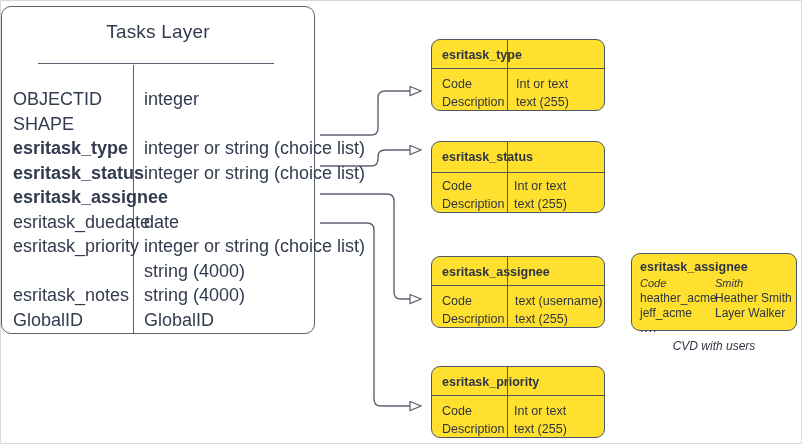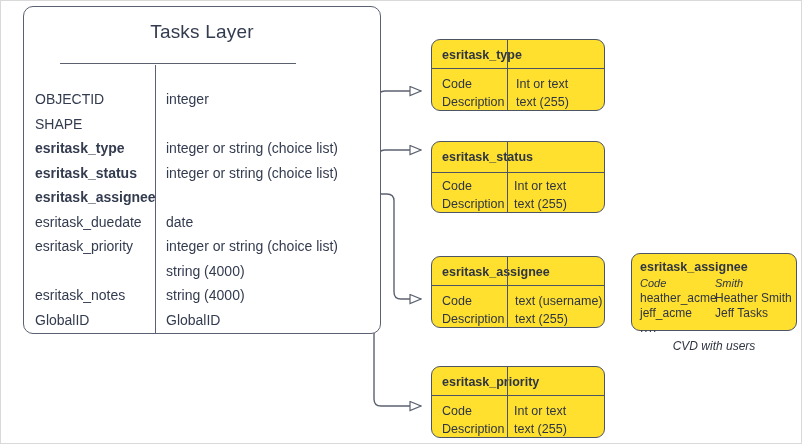--- a/index.html
+++ b/index.html
@@ -34,23 +34,23 @@
 
   
   .entity {
     position: absolute;
     box-sizing: border-box;
     background: #ffffff;
     border: 1.4px solid #5b6170;
     border-radius: 10px;
   }
   #tasks-layer {
-    left: 22px;
+    left: 0;
     top: 5px;
-    width: 358px;
+    width: 314px;
     height: 328px;
     text-decoration: underline;
   }
   .entity-title {
     position: absolute;
     left: 0;
     top: 14px;
     width: 100%;
     text-align: center;
     font-size: 19px;
@@ -75,21 +75,21 @@
   }
   .field-list {
     position: absolute;
     left: 0;
     top: 80px;
     width: 100%;
   }
   .field-row {
     position: relative;
     height: 24.5px;
-    font-size: 14px;
+    font-size: 18px;
     line-height: 24.5px;
     white-space: nowrap;
   }
   .field-name {
     position: absolute;
     left: 11px;
   }
   .field-type {
     position: absolute;
     left: 142px;
@@ -331,21 +331,21 @@
         <div class="cvd-row hdr">
           <span class="cvd-c1">Code</span>
           <span class="cvd-c2">Smith</span>
         </div>
         <div class="cvd-row">
           <span class="cvd-c1">heather_acme</span>
           <span class="cvd-c2">Heather Smith</span>
         </div>
         <div class="cvd-row">
           <span class="cvd-c1">jeff_acme</span>
-          <span class="cvd-c2">Jeff Tasks</span>
+          <span class="cvd-c2">Layer Walker</span>
         </div>
         <div class="cvd-row ellipsis">
           <span class="cvd-c1">....</span>
           <span class="cvd-c2"></span>
         </div>
       </div>
   </div>
   <div id="cvd-caption">CVD with users</div>
 
 </div>

